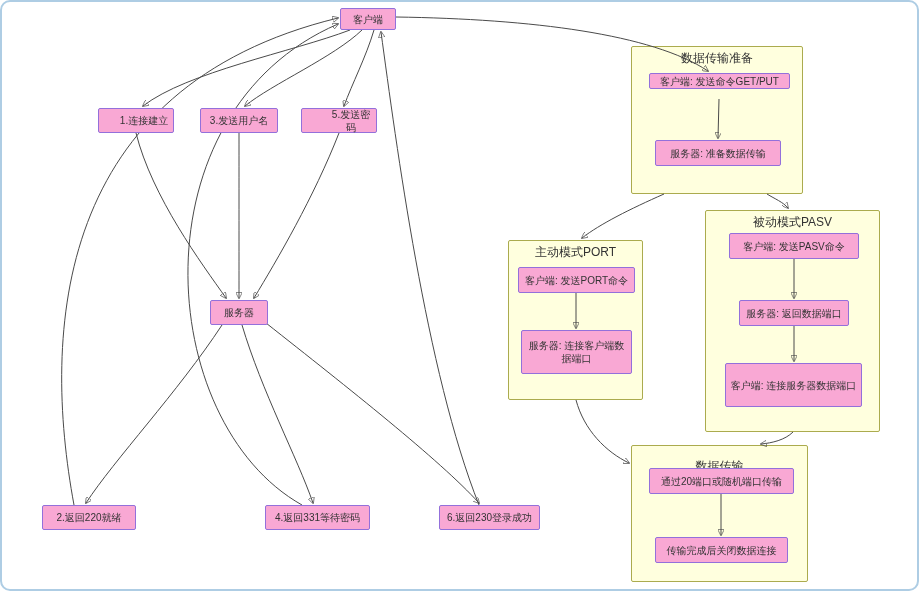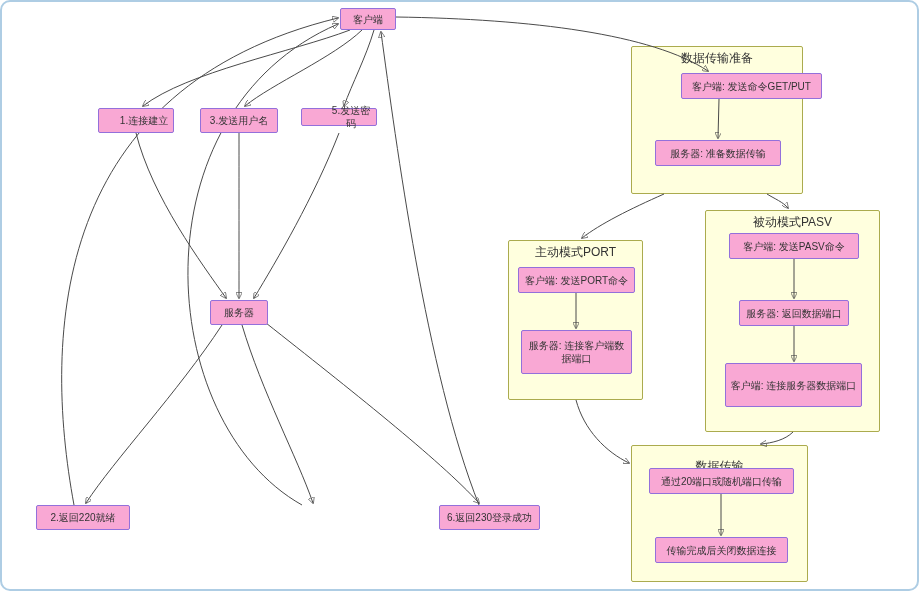--- a/index.html
+++ b/index.html
@@ -24,29 +24,29 @@
     background:#FFFFDE; border:1px solid #ABAB4E; border-radius:2px;
   }
   .sg-title {
     position:absolute; z-index:2;
     font-size:12px; color:#333; text-align:center;
   }
   
   #n-client  { left:338px; top:6px;   width:56px;  height:22px; border-width:1.5px; }
   #n-step1   { left:96px;  top:106px; width:76px;  height:25px;padding-left:20px; }
   #n-step3   { left:198px; top:106px; width:78px;  height:25px; }
-  #n-step5   { left:299px; top:106px; width:76px;  height:18px;padding-left:28px; }
+  #n-step5   { left:299px; top:106px; width:76px;  height:25px;padding-left:28px; }
   #n-server  { left:208px; top:298px; width:58px;  height:25px; }
-  #n-step2   { left:34px;  top:503px; width:94px;  height:25px; }
+  #n-step2   { left:40px;  top:503px; width:94px;  height:25px; }
   #n-step4   { left:263px; top:503px; width:105px; height:25px; }
   #n-step6   { left:437px; top:503px; width:101px; height:25px; }
   
   #sg-prep     { left:629px; top:44px;  width:172px; height:148px; }
   #t-prep      { left:629px; top:48px;  width:172px; }
-  #n-prep1     { left:647px; top:71px;  width:141px; height:26px;margin-left:32px; }
+  #n-prep1     { left:647px; top:71px;  width:141px; height:16px; }
   #n-prep2     { left:653px; top:138px; width:126px; height:26px; }
   #sg-port     { left:506px; top:238px; width:135px; height:160px; }
   #t-port      { left:506px; top:242px; width:135px; }
   #n-port1     { left:516px; top:265px; width:117px; height:26px; }
   #n-port2     { left:519px; top:328px; width:111px; height:44px; }
   #sg-pasv     { left:703px; top:208px; width:175px; height:222px; }
   #t-pasv      { left:703px; top:212px; width:175px; }
   #n-pasv1     { left:727px; top:231px; width:130px; height:26px; }
   #n-pasv2     { left:737px; top:298px; width:110px; height:26px;text-align:center; }
   #n-pasv3     { left:723px; top:361px; width:137px; height:44px; }
@@ -100,20 +100,21 @@
 
     <path d="M719,492 L719,533" marker-end="url(#arrow)"></path>
   </svg>
 
   <div class="node" id="n-client">客户端</div>
   <div class="node" id="n-step1">1.连接建立</div>
   <div class="node" id="n-step3">3.发送用户名</div>
   <div class="node" id="n-step5">5.发送密码</div>
   <div class="node" id="n-server">服务器</div>
   <div class="node" id="n-step2">2.返回220就绪</div>
+  <div class="node" id="n-step4">4.返回331等待密码</div>
   <div class="node" id="n-step6">6.返回230登录成功</div>
 
   <div>
     <div class="subgraph" id="sg-prep"></div>
     <div class="sg-title" id="t-prep">数据传输准备</div>
     <div class="node" id="n-prep1">客户端: 发送命令GET/PUT</div>
     <div class="node" id="n-prep2">服务器: 准备数据传输</div>
   </div>
 
   <div>

